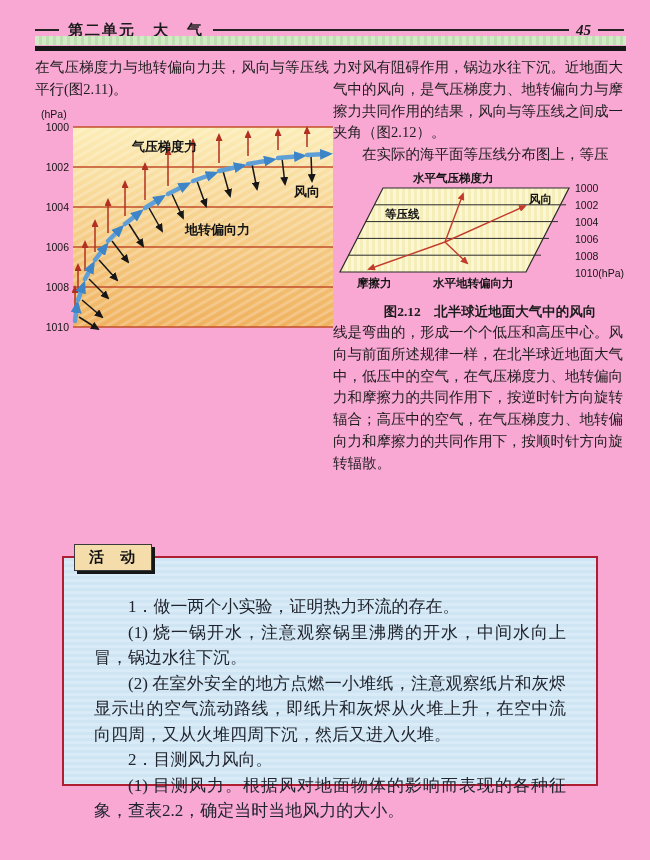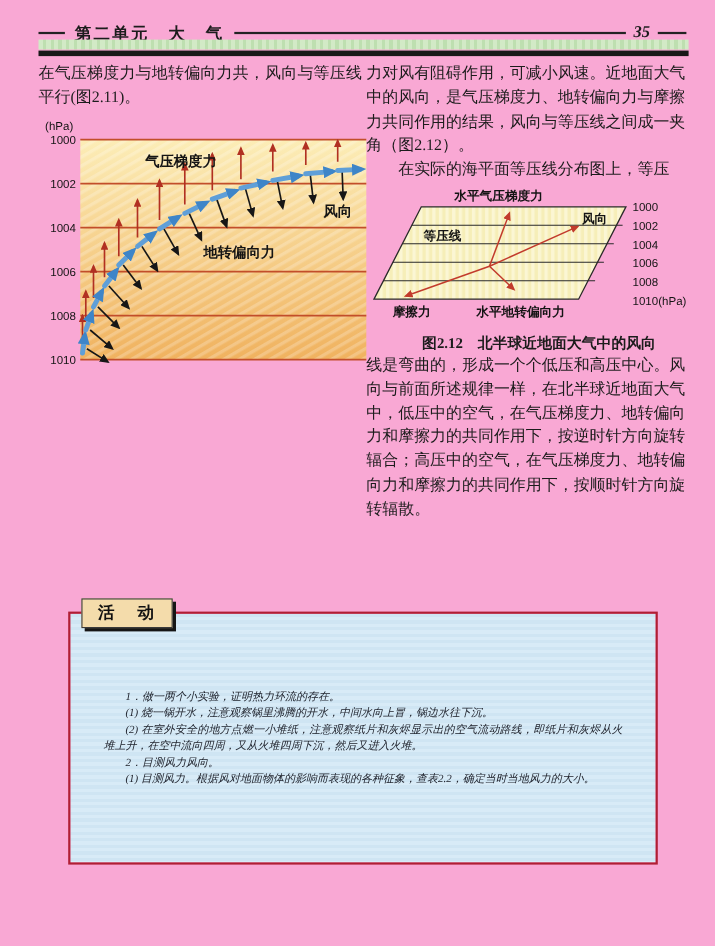--- a/index.html
+++ b/index.html
@@ -35,36 +35,36 @@
     line-height:1.5; text-indent:0;padding-left:24px;}
   .after-fig{margin-top:10px;}
 
   
   .activity{position:absolute; left:62px; top:556px; width:536px; height:230px;
     border:2px solid #b01e34;
     background:repeating-linear-gradient(180deg,#cfe5f3 0 3px,#d8ebf7 3px 6px);
     box-sizing:border-box;}
   .activity-tab{position:absolute; left:10px; top:-14px;
     background:#f4dcab; border:1px solid #3a3a3a; box-shadow:3px 3px 0 #161616;
-    font-family:Liberation Mono, monospace;
+    font-family:Liberation Sans, sans-serif;
     font-weight:bold; font-size:15px; letter-spacing:6px; padding:3px 10px 3px 14px; color:#111;}
-  .activity-body{padding:68px 30px 10px 30px; font-size:10px; line-height:1.5;
-    font-style:italic; color:#20242e; text-align:justify;}
+  .activity-body{padding:36px 30px 10px 30px; font-size:17px; line-height:1.5;
+    color:#20242e; text-align:justify;}
   .activity-body p{margin:0; text-indent:2em;}
 </style>
 </head>
 <body>
 
 <div class="page">
 
   <div class="header-row">
     <span class="hr-seg short"></span>
     <span class="unit-title">第二单元　大　气</span>
     <span class="hr-seg grow"></span>
-    <span class="page-num">35</span>
+    <span class="page-num">45</span>
     <span class="hr-seg tail"></span>
   </div>
   <div class="green-band"></div>
   <div class="black-bar"></div>
 
   <div class="col col-left">
     <p>在气压梯度力与地转偏向力共，风向与等压线平行(图2.11)。</p>
 
     <svg class="fig" width="300" height="228" viewBox="0 0 300 228">
       <defs>
@@ -157,21 +157,21 @@
 
       <text class="lbl" x="97" y="44">气压梯度力</text>
       <text class="lbl" x="259" y="89">风向</text>
       <text class="lbl" x="150" y="127">地转偏向力</text>
     </svg>
 
 
   </div>
 
   <div class="col col-right">
-    <p>力对风有阻碍作用，可减小风速。近地面大气中的风向，是气压梯度力、地转偏向力与摩擦力共同作用的结果，风向与等压线之间成一夹角（图2.12）。</p>
+    <p>力对风有阻碍作用，锅边水往下沉。近地面大气中的风向，是气压梯度力、地转偏向力与摩擦力共同作用的结果，风向与等压线之间成一夹角（图2.12）。</p>
     <p class="indent">在实际的海平面等压线分布图上，等压</p>
 
     <svg class="fig" width="296" height="124" viewBox="0 0 296 124">
       <defs>
         <pattern id="st212" width="6" height="6" patternUnits="userSpaceOnUse">
           <rect width="6" height="6" fill="#f6eeb8"></rect>
           <rect width="3" height="6" fill="#fbf6d4"></rect>
         </pattern>
         <marker id="mRed2" markerUnits="userSpaceOnUse" markerWidth="8" markerHeight="7" refX="6" refY="3.5" orient="auto">
           <path d="M0,0 L8,3.5 L0,7 Z" fill="#c23b2c"></path>

